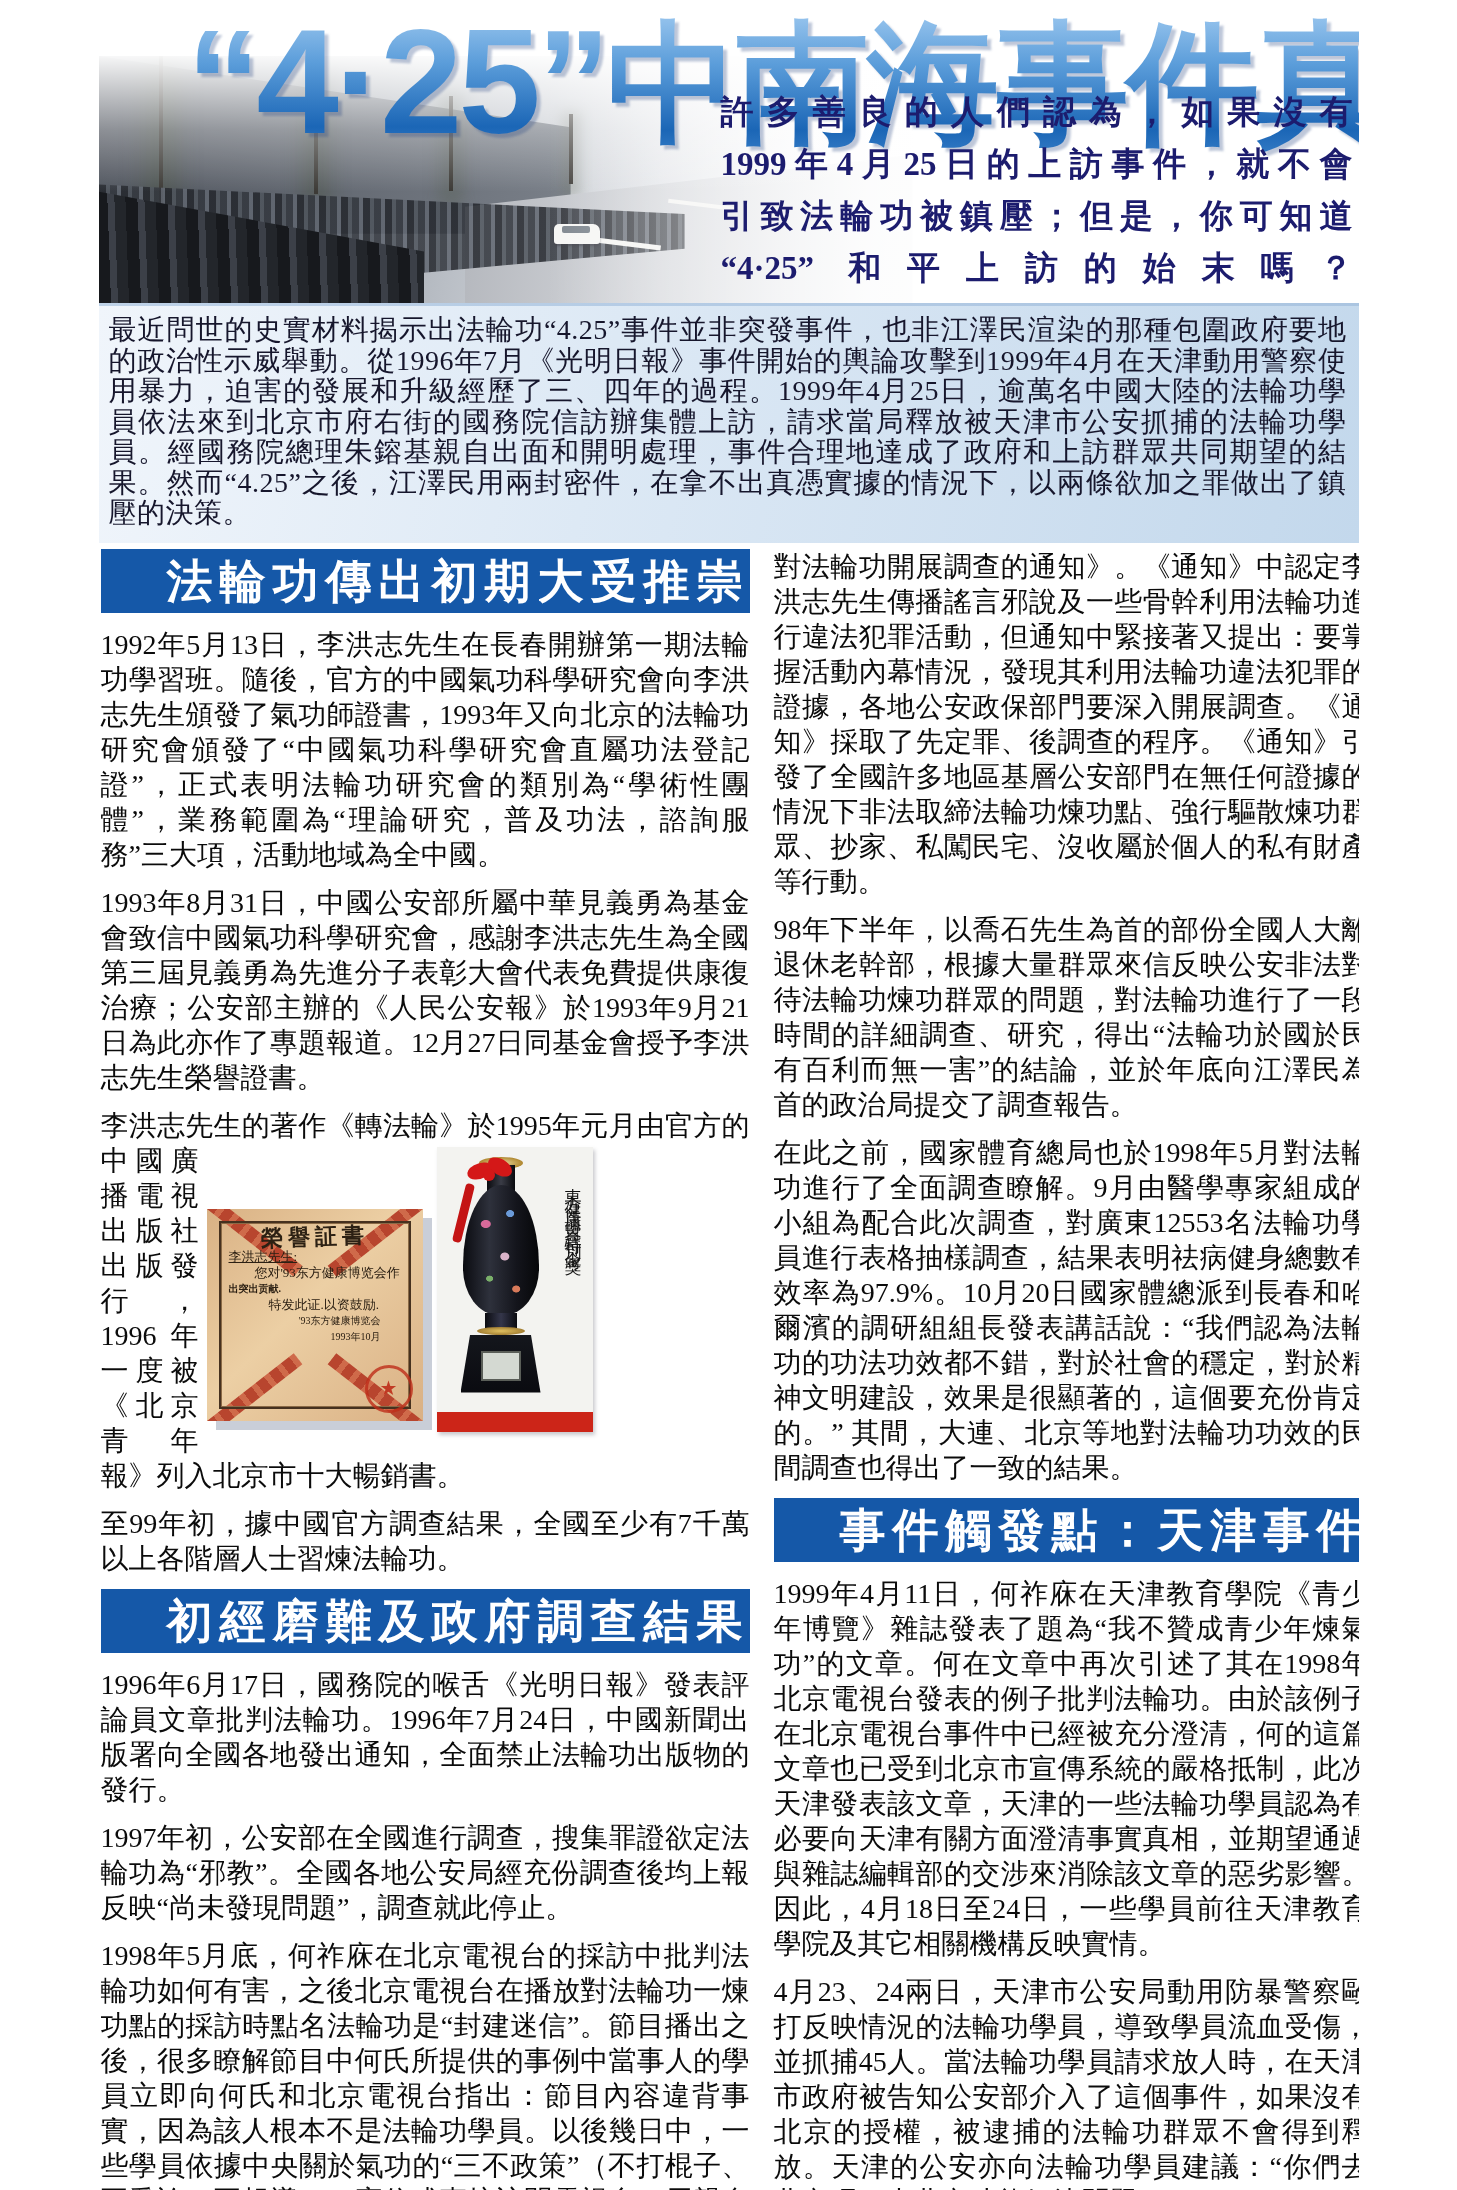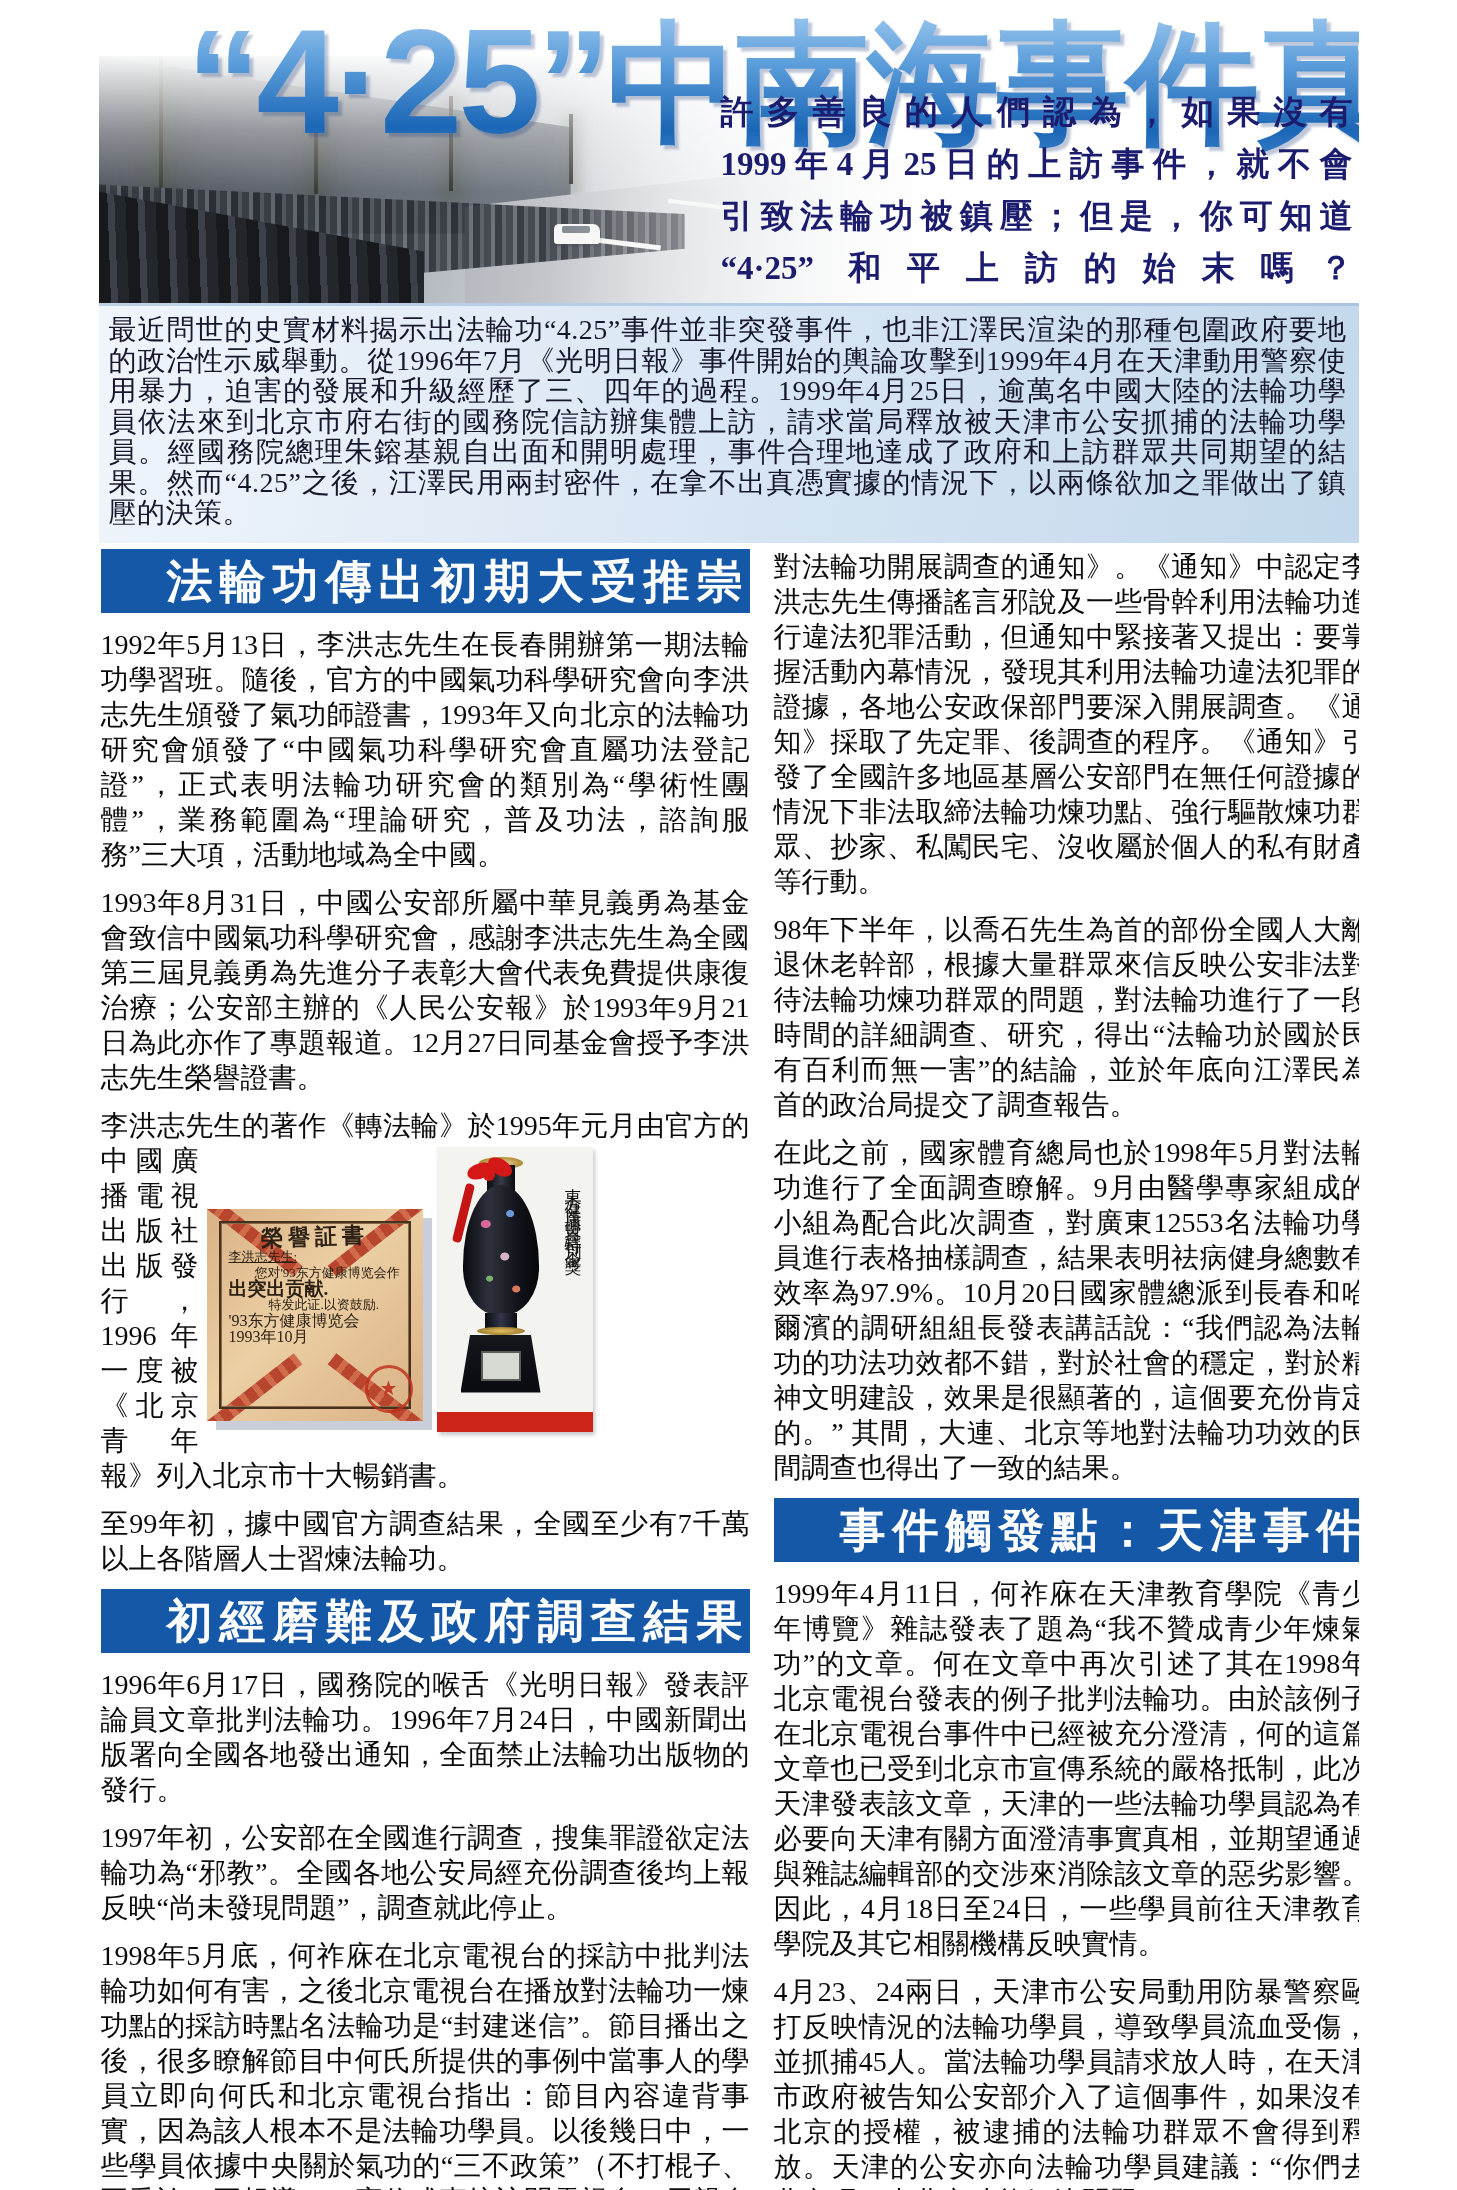--- a/index.html
+++ b/index.html
@@ -114,23 +114,23 @@
   .certificate .ribbon.r2 { right:-52px; top:6px;  transform:rotate(-38deg); }
   .certificate .ribbon.r3 { left:-52px; bottom:6px; transform:rotate(-38deg); }
   .certificate .ribbon.r4 { right:-52px; bottom:6px; transform:rotate(38deg); }
   .certificate .inner {
     position:absolute; inset:12px; border:2px solid #46311f; box-shadow:0 0 0 1px #8a6a46 inset;
     padding:4px 8px; color:#2c2013;
     font-size:13px; line-height:16px; text-align:left;
   }
   .certificate .c-title { text-align:center; font-size:22px; letter-spacing:5px; font-weight:bold; margin:2px 0 4px 0; transform:rotate(-2deg); }
   .certificate .c-line.ind1 { padding-left:26px; }
-  .certificate .c-line.big { font-weight:bold; font-size:19px; }
+  .certificate .c-line.big { font-weight:bold; font-size:10px; }
   .certificate .c-line.ind2 { padding-left:40px; font-weight:normal; }
-  .certificate .c-sign { text-align:left; padding-right:20px; font-size:16px; }
+  .certificate .c-sign { text-align:right; padding-right:20px; font-size:10px; }
   .certificate .seal {
     position:absolute; right:10px; bottom:8px; width:42px; height:42px;
     border:3px solid rgba(190,45,25,.8); border-radius:50%;
     color:rgba(190,45,25,.9); font-size:20px; text-align:center; line-height:40px;
   }
   .trophy-fig { position:absolute; left:232px; top:0; width:156px; height:285px; background:#f3f3f0; box-shadow:2px 3px 4px rgba(120,120,130,.4); }
   .trophy-fig .carpet { position:absolute; left:0; bottom:0; width:100%; height:20px; background:#cc2518; }
   .trophy { position:absolute; left:14px; top:10px; width:100px; height:255px; }
   .trophy .lip   { position:absolute; left:28px; top:0; width:44px; height:12px; background:radial-gradient(ellipse at center,#e8d9a0 0%,#b08830 70%,#6a4a10 100%); border-radius:50%; }
   .trophy .neck  { position:absolute; left:36px; top:8px; width:28px; height:26px; background:linear-gradient(90deg,#090a0e,#3a3c46,#090a0e); }

